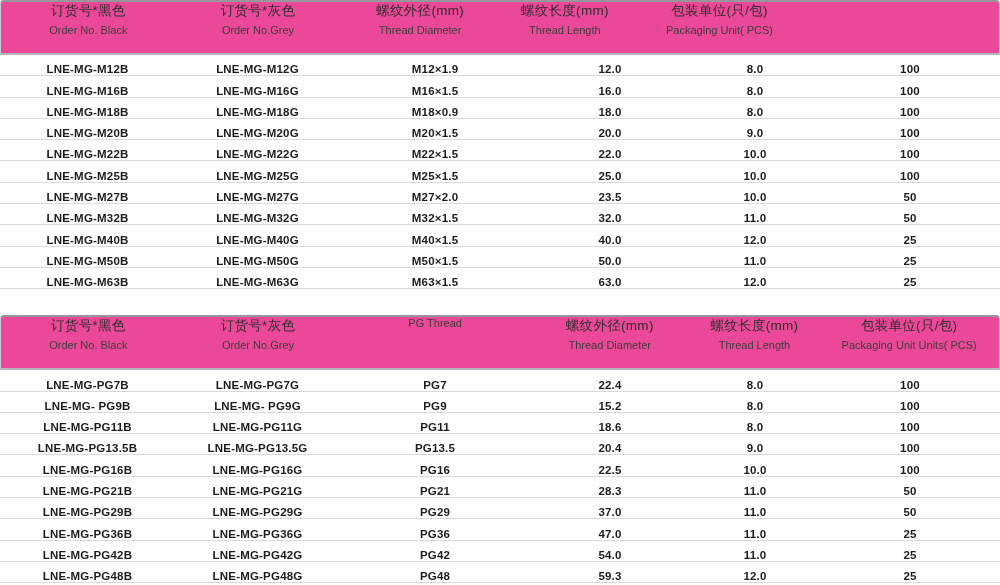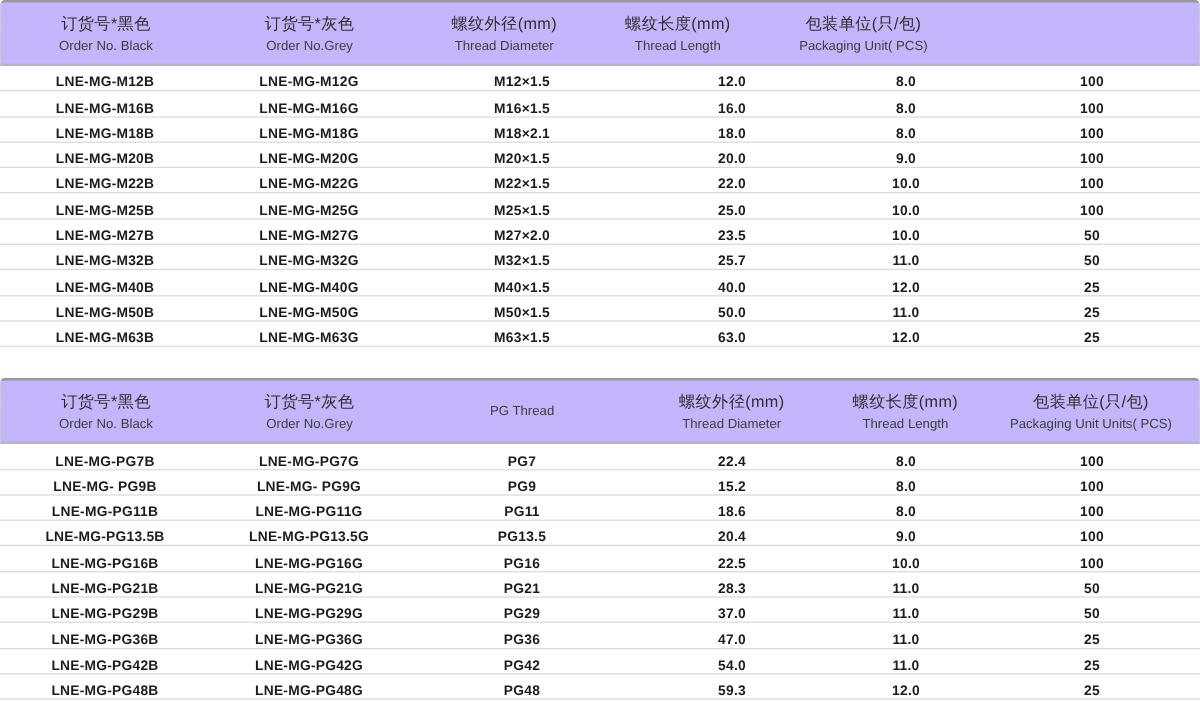--- a/index.html
+++ b/index.html
@@ -13,24 +13,24 @@
   }
   .page {
     width: 1000px;
     height: 585px;
     background: #ffffff;
   }
   .spec-table { width: 100%; }
   .spec-table + .spec-table { margin-top: 26px; }
   .thead {
     display: flex;
-    align-items: center;
+    align-items: flex-start;
     height: 55px;
     box-sizing: border-box;
-    background: #c4b5fd;
+    background: #ec4899;
     border-top: 2px solid #96989d;
     border-bottom: 2px solid #b3b6bb;
     border-left: 1px solid #c9ccd1;
     border-right: 1px solid #c9ccd1;
     border-radius: 4px 4px 0 0;
   }
   .th { text-align: center; }
   .th .zh {
     font-size: 13.5px;
     color: #2e2e2e;
@@ -90,37 +90,37 @@
       </div>
       <div class="th c5">
         <div class="zh">包装单位(只/包)</div>
         <div class="en">Packaging Unit( PCS)</div>
       </div>
     </header>
     <div class="tbody">
         <div class="tr">
           <div class="td c0">LNE-MG-M12B</div>
           <div class="td c1">LNE-MG-M12G</div>
-          <div class="td c2">M12×1.5</div>
+          <div class="td c2">M12×1.9</div>
           <div class="td c3">12.0</div>
           <div class="td c4">8.0</div>
           <div class="td c5">100</div>
         </div>
         <div class="tr">
           <div class="td c0">LNE-MG-M16B</div>
           <div class="td c1">LNE-MG-M16G</div>
           <div class="td c2">M16×1.5</div>
           <div class="td c3">16.0</div>
           <div class="td c4">8.0</div>
           <div class="td c5">100</div>
         </div>
         <div class="tr">
           <div class="td c0">LNE-MG-M18B</div>
           <div class="td c1">LNE-MG-M18G</div>
-          <div class="td c2">M18×2.1</div>
+          <div class="td c2">M18×0.9</div>
           <div class="td c3">18.0</div>
           <div class="td c4">8.0</div>
           <div class="td c5">100</div>
         </div>
         <div class="tr">
           <div class="td c0">LNE-MG-M20B</div>
           <div class="td c1">LNE-MG-M20G</div>
           <div class="td c2">M20×1.5</div>
           <div class="td c3">20.0</div>
           <div class="td c4">9.0</div>
@@ -147,21 +147,21 @@
           <div class="td c1">LNE-MG-M27G</div>
           <div class="td c2">M27×2.0</div>
           <div class="td c3">23.5</div>
           <div class="td c4">10.0</div>
           <div class="td c5">50</div>
         </div>
         <div class="tr">
           <div class="td c0">LNE-MG-M32B</div>
           <div class="td c1">LNE-MG-M32G</div>
           <div class="td c2">M32×1.5</div>
-          <div class="td c3">25.7</div>
+          <div class="td c3">32.0</div>
           <div class="td c4">11.0</div>
           <div class="td c5">50</div>
         </div>
         <div class="tr">
           <div class="td c0">LNE-MG-M40B</div>
           <div class="td c1">LNE-MG-M40G</div>
           <div class="td c2">M40×1.5</div>
           <div class="td c3">40.0</div>
           <div class="td c4">12.0</div>
           <div class="td c5">25</div>

